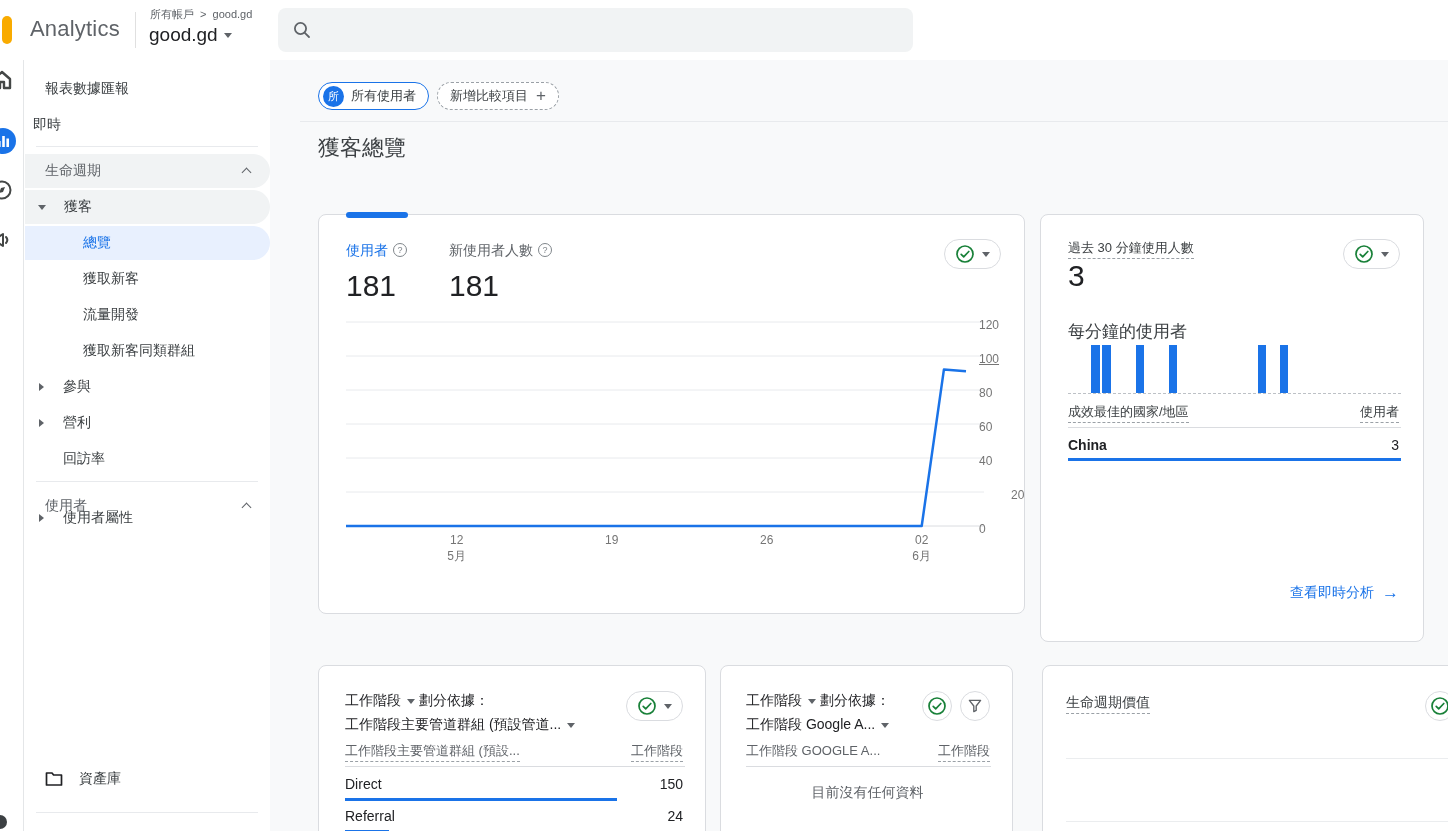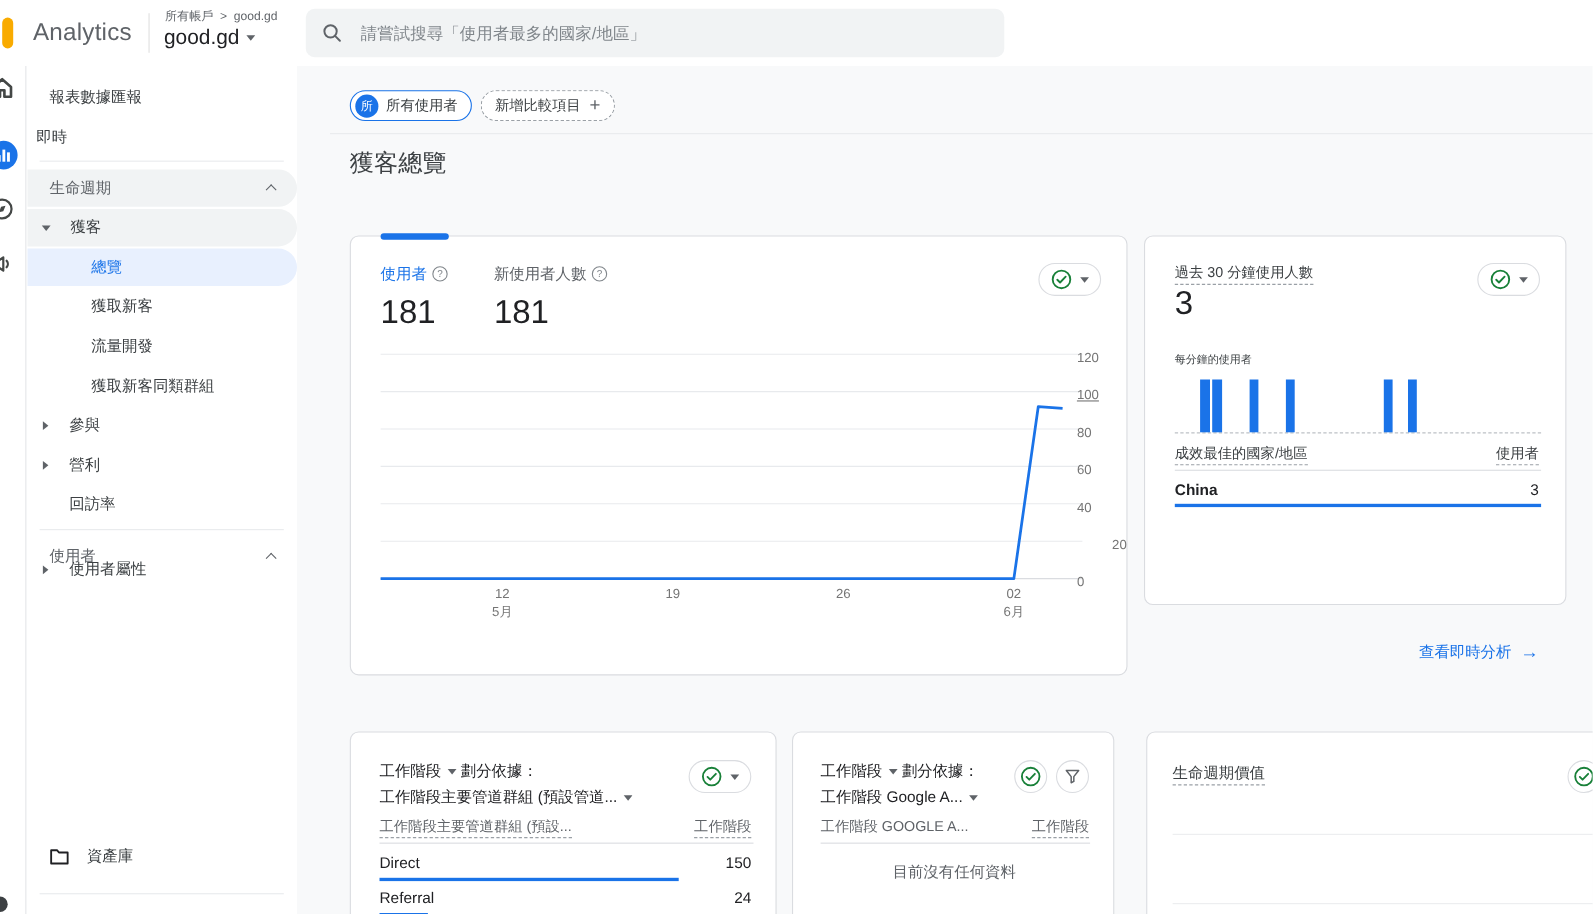--- a/index.html
+++ b/index.html
@@ -85,21 +85,20 @@
     <div class="account-switch">
       <span>good.gd</span><span class="caret-down"></span>
     </div>
     <div class="searchbar">
       <span class="search-glyph">
         <svg width="20" height="20" viewBox="0 0 20 20">
             <circle cx="8.5" cy="8.5" r="5.6" fill="none" stroke="#5f6368" stroke-width="1.8"></circle>
             <line x1="12.8" y1="12.8" x2="17" y2="17" stroke="#5f6368" stroke-width="1.8" stroke-linecap="round"></line>
           </svg>
       </span>
-      <input value="" placeholder="請嘗試搜尋「使用者最多的國家/地區」" style="">
     </div>
   </div>
 
   <div class="rail">
     <span class="ric" style="top:8px">
       <svg width="24" height="24" viewBox="0 0 24 24">
           <path d="M4 11 L12 4 L20 11 V20 H14 V14 H10 V20 H4 Z" fill="none" stroke="#444746" stroke-width="2.4" stroke-linejoin="round"></path>
         </svg>
     </span>
     <span class="ric" style="top:68px">
@@ -242,33 +241,33 @@
           <div class="ytick" style="left: 660px; top: 307px;">0</div>
           <div class="xtick" style="left: 137.714px; top: 318px;">12</div>
           <div class="xtick" style="left: 137.714px; top: 333px;">5月</div>
           <div class="xtick" style="left: 292.714px; top: 318px;">19</div>
           <div class="xtick" style="left: 447.714px; top: 318px;">26</div>
           <div class="xtick" style="left: 602.714px; top: 318px;">02</div>
           <div class="xtick" style="left: 602.714px; top: 333px;">6月</div>
         </div>
     </div>
 
-    <div class="card" style="left:770px;top:154px;width:384px;height:336px">
+    <div class="card" style="left:770px;top:154px;width:384px;height:428px">
       <div style="position:absolute;left:27px;top:24px;font-size:13px;color:#3c4043">
         <span class="dotted">過去 30 分鐘使用人數</span>
       </div>
       <div style="position:absolute;left:27px;top:44px;font-size:30px">3</div>
       <div class="pill" style="right:23px;top:24px">
         <svg width="20" height="20" viewBox="0 0 20 20">
             <circle cx="10" cy="10" r="8" fill="none" stroke="#188038" stroke-width="1.7"></circle>
             <path d="M6.2 10.3 l2.5 2.5 L13.8 7.5" fill="none" stroke="#188038" stroke-width="1.7" stroke-linecap="round" stroke-linejoin="round"></path>
           </svg>
         <span class="caret-down" style="margin-left:0"></span>
       </div>
-      <div style="position:absolute;left:27px;top:105px;font-size:10px;color:#3c4043">每分鐘的使用者</div>
+      <div style="position:absolute;left:27px;top:105px;font-size:17px;color:#3c4043">每分鐘的使用者</div>
       <div class="spark" id="spark" style="left:27px;top:131px;width:333px;height:48px">
           <div class="bar" style="left: 23.2px; width: 8.6px; height: 48px;"></div>
           <div class="bar" style="left: 34.3px; width: 8.6px; height: 48px;"></div>
           <div class="bar" style="left: 67.6px; width: 8.6px; height: 48px;"></div>
           <div class="bar" style="left: 100.9px; width: 8.6px; height: 48px;"></div>
           <div class="bar" style="left: 189.7px; width: 8.6px; height: 48px;"></div>
           <div class="bar" style="left: 211.9px; width: 8.6px; height: 48px;"></div>
         </div>
       <div style="position:absolute;left:27px;top:188px;font-size:13px;color:#3c4043">
         <span class="dotted">成效最佳的國家/地區</span>

